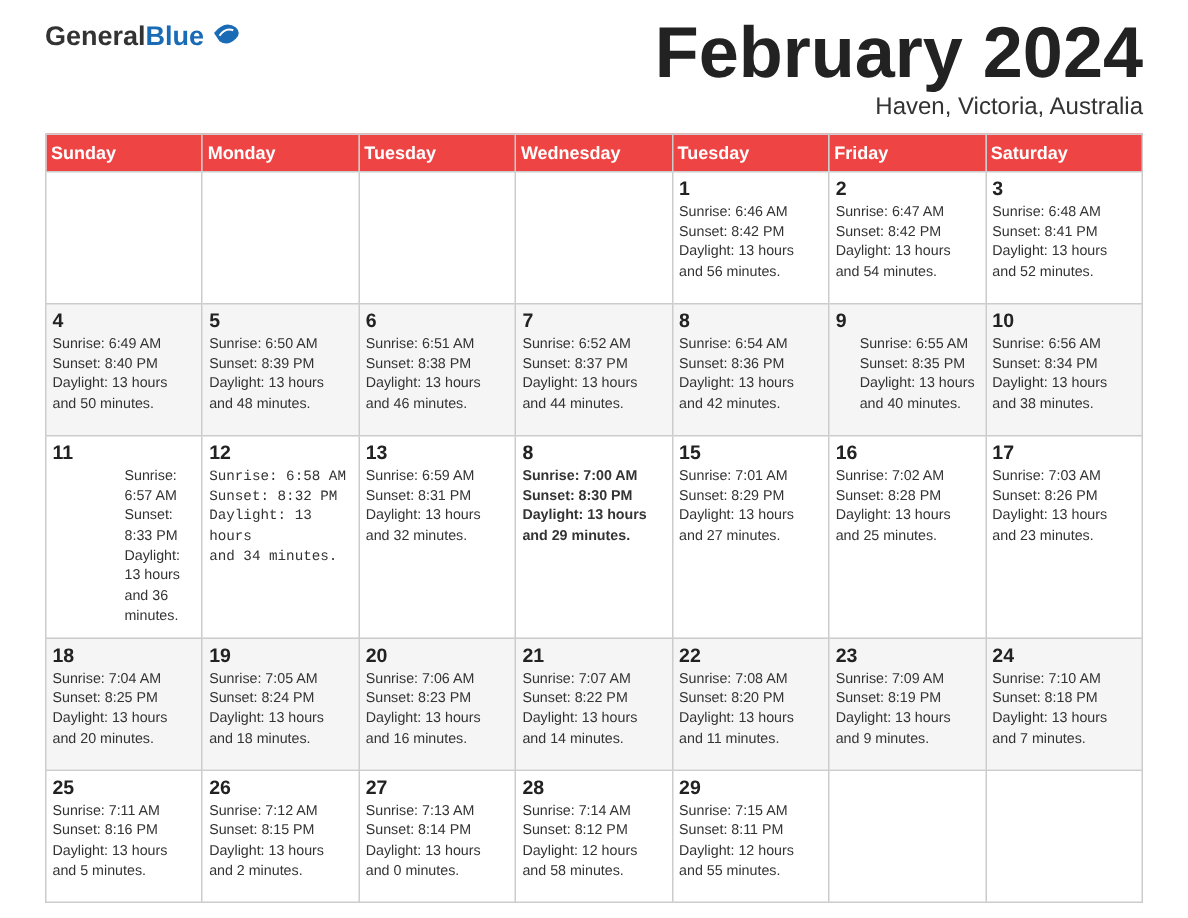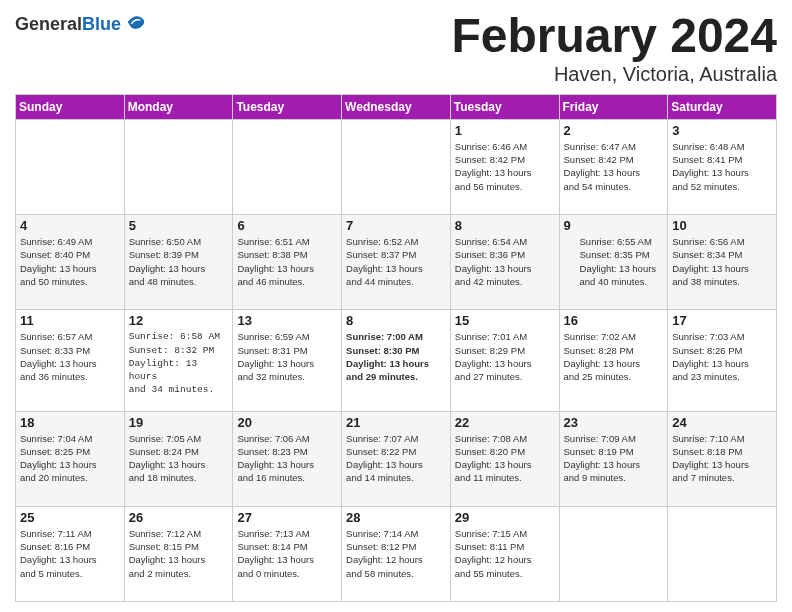--- a/index.html
+++ b/index.html
@@ -6,21 +6,21 @@
     body {
       width: 792px;
       height: 612px;
       font-family: Arial, sans-serif;
       background: #fff;
       overflow: hidden;
     }
     .page {
       width: 792px;
       height: 612px;
-      padding: 10px 15px;
+      padding: 10px 30px;
       display: flex;
       flex-direction: column;
     }
     .header {
       display: flex;
       justify-content: space-between;
       align-items: flex-start;
       margin-bottom: 8px;
     }
     .logo {
@@ -42,32 +42,32 @@
     .title-block {
       text-align: right;
     }
     .month-title {
       font-size: 48px;
       font-weight: bold;
       color: #222;
       line-height: 1.1;
     }
     .location {
-      font-size: 20px;
+      font-size: 16px;
       color: #333;
     }
     .calendar {
       flex: 1;
       border: 1px solid #ccc;
       border-collapse: collapse;
       width: 100%;
       table-layout: fixed;
     }
     .calendar th {
-      background-color: #a21caf;
+      background-color: #ef4444;
       color: #fff;
       font-size: 12px;
       font-weight: bold;
       padding: 5px 3px;
       text-align: left;
       border: 1px solid #ccc;
     }
     .calendar td {
       border: 1px solid #ccc;
       vertical-align: top;
@@ -205,21 +205,21 @@
             <span class="day-num">10</span>
             <div class="day-info" style="white-space: pre-line;">Sunrise: 6:56 AM
 Sunset: 8:34 PM
 Daylight: 13 hours
 and 38 minutes.</div>
           </td>
         </tr>
         <tr>
           <td>
             <span class="day-num">11</span>
-            <div class="day-info" style="white-space: pre-line;">Sunrise: 6:57 AM
+            <div class="day-info" style="white-space: pre-line; margin-left: 48px;">Sunrise: 6:57 AM
 Sunset: 8:33 PM
 Daylight: 13 hours
 and 36 minutes.</div>
           </td>
           <td>
             <span class="day-num">12</span>
             <div class="day-info" style="white-space: pre-line; font-family: Liberation Mono, monospace;">Sunrise: 6:58 AM
 Sunset: 8:32 PM
 Daylight: 13 hours
 and 34 minutes.</div>

